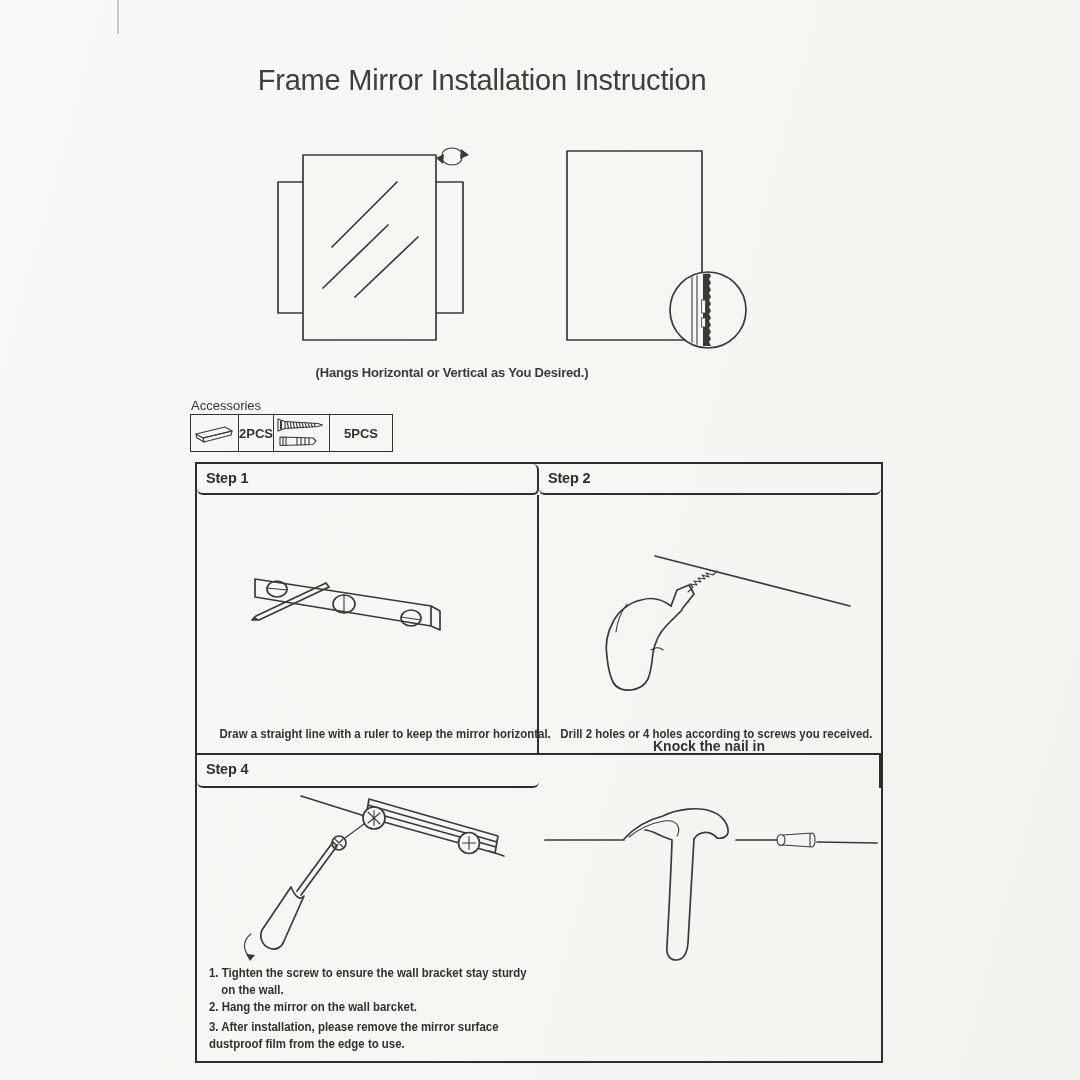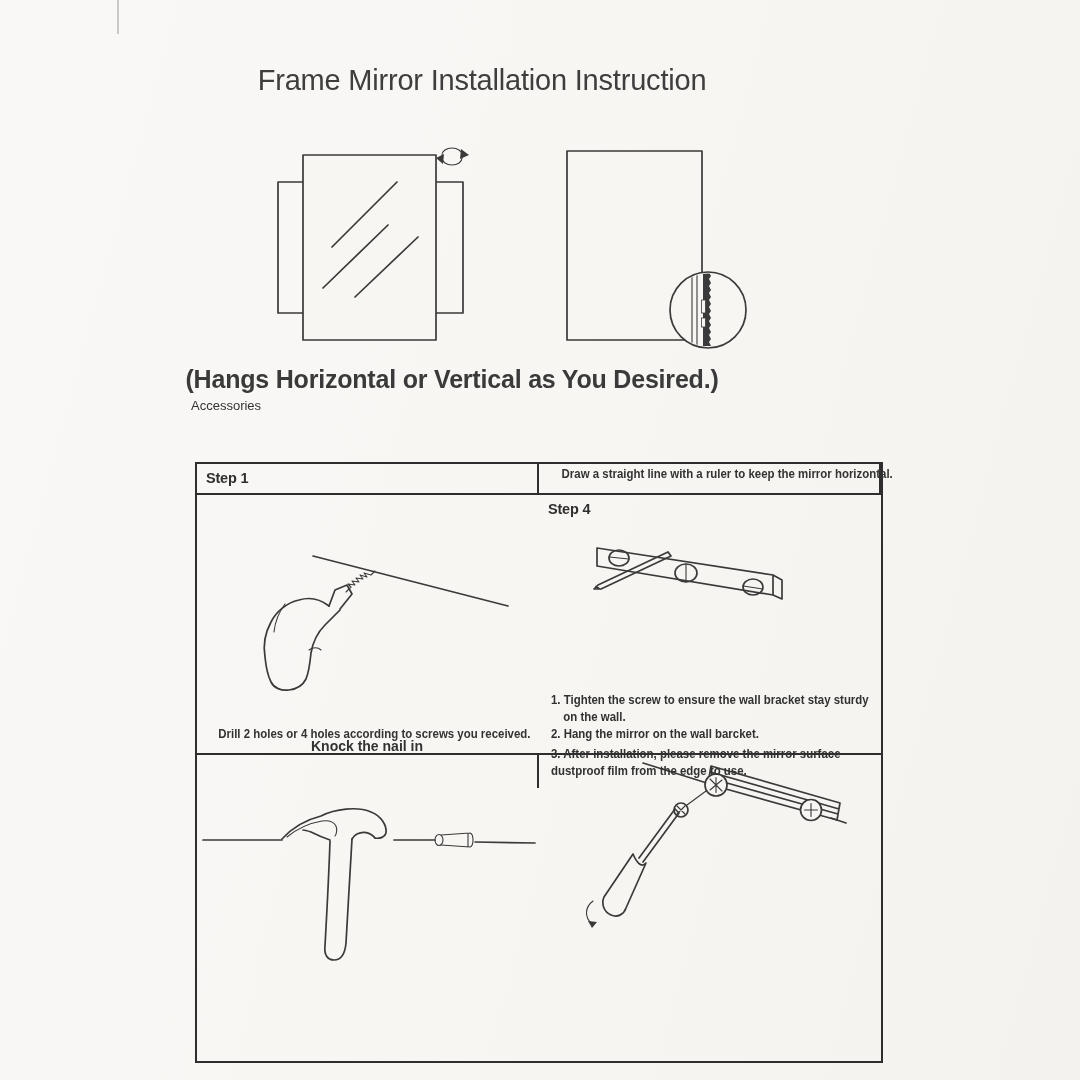--- a/index.html
+++ b/index.html
@@ -19,21 +19,21 @@
   svg .thin{stroke-width:1.1;}
   svg .fillink{fill:#3a3a3a;stroke:none;}
   svg .paper{fill:#f7f6f3;}
 
   .title{
     position:absolute;top:64px;left:0;width:964px;text-align:center;
     font-size:29px;font-weight:400;letter-spacing:-.2px;color:#3e3e3e;
   }
   .subtitle{
     position:absolute;top:365px;left:0;width:904px;text-align:center;
-    font-size:25px;font-weight:bold;letter-spacing:-.2px;color:#3a3a3a;
+    font-size:13px;font-weight:bold;letter-spacing:-.2px;color:#3a3a3a;
   }
   .diagram{position:absolute;}
   .d-left{left:277px;top:140px;}
   .d-right{left:565px;top:145px;}
 
   .acc-label{
     position:absolute;left:191px;top:398px;
     font-size:13px;font-weight:normal;color:#333;
   }
   .acc-table{
@@ -51,21 +51,21 @@
   .steps-table{
     position:absolute;left:195px;top:462px;width:688px;height:601px;
     box-sizing:border-box;border:2px solid #2e2e2e;
     display:grid;grid-template-columns:1fr 1fr;grid-template-rows:31px 260px 33px 1fr;
   }
   .cell{position:relative;box-sizing:border-box;}
   .br{border-right:2px solid #2e2e2e;}
   .bb{border-bottom:2px solid #2e2e2e;}
   .step-header{
     font-size:14.5px;font-weight:bold;color:#2f2f2f;
-    padding:6px 0 0 9px;letter-spacing:-.2px;
+    padding:6px 0 0 9px;letter-spacing:-.2px;border-radius:6px;
   }
   .illu{position:absolute;}
   .caption{
     position:absolute;bottom:12px;left:0;width:100%;text-align:center;
     font-size:13px;font-weight:600;color:#333;white-space:nowrap;margin-top:34px;
   }
   .condense{display:inline-block;transform:scaleX(.88);transform-origin:center;}
   .caption-knock{
     position:absolute;bottom:34px;left:0;width:100%;text-align:center;
     font-size:14px;font-weight:600;color:#333;
@@ -118,24 +118,50 @@
         <path class="fillink" d="M138,127 L144,127 L146,131 L144,134 L146,138 L144,141 L146,145 L144,148 L146,152 L144,155 L146,159 L144,162 L146,166 L144,169 L146,173 L144,176 L146,180 L144,183 L146,187 L144,190 L146,194 L144,197 L146,201 L138,201 Z"></path>
         <rect x="136.5" y="155" width="4" height="13" class="paper" stroke="#3a3a3a" stroke-width=".8"></rect>
         <rect x="136.5" y="173" width="4" height="9" class="paper" stroke="#3a3a3a" stroke-width=".8"></rect>
       </g>
     </svg>
   </div>
 
   <div class="subtitle">(Hangs Horizontal or Vertical as You Desired.)</div>
 
   <div class="acc-label">Accessories</div>
+  <div class="acc-table">
+    <div class="acc-cell acc-icon1">
+      <svg width="46" height="30" viewBox="0 0 46 30">
+        <path class="ln thin" d="M4,16 L33,9 L40,13 L11,20 Z"></path>
+        <path class="ln thin" d="M11,20 L40,13 L39,17 L12,24 Z"></path>
+        <path class="ln thin" d="M4,16 L5,20 L12,24"></path>
+      </svg>
+    </div>
+    <div class="acc-cell acc-qty1">
+      <span class="acc-qty">2PCS</span>
+    </div>
+    <div class="acc-cell acc-icon2">
+      <svg width="54" height="34" viewBox="0 0 54 34">
+        <path class="ln thin" d="M3,3 L10,5.5 L10,12.5 L3,15 Z"></path>
+        <line x1="6" y1="4.5" x2="6" y2="13.5" stroke="#3a3a3a" stroke-width="2"></line>
+        <path class="ln thin" d="M10,5.5 L43,7.5 L47.5,9 L43,10.5 L10,12.5"></path>
+        <path class="ln thin" d="M12,5.6 L13.5,12.4 M15,5.8 L16.5,12.2 M18,6 L19.5,12 M21,6.2 L22.5,11.9 M24,6.4 L25.5,11.7 M27,6.6 L28.5,11.5 M30,6.8 L31.5,11.3 M33,7 L34.5,11.1 M36,7.2 L37.5,10.9 M39,7.4 L40.5,10.7"></path>
+        <path class="ln thin" d="M5,21 L38,22 L41,25 L38,28.5 L5,29.5 Z"></path>
+        <path class="ln thin" d="M8,21 L8,29.5 M11,21 L11,29.4 M22,21.4 L22,29.2 M26,21.6 L26,29 M30,21.8 L30,28.9 M34,22 L34,28.7"></path>
+      </svg>
+    </div>
+    <div class="acc-cell acc-qty2">
+      <span class="acc-qty">5PCS</span>
+    </div>
+  </div>
 
   <div class="steps-table">
 
     <div class="cell br bb step-header">Step 1</div>
+    <div class="cell bb step-header">Step 2</div>
 
     <div class="cell br bb">
       <svg class="illu" style="left:28px;top:60px;" width="270" height="120" viewBox="0 0 270 120">
         <path class="ln" d="M30,24 L206,51 M30,24 L30,42 M30,42 L206,71 M206,51 L215,56 L215,75 L206,71 M206,51 L206,71"></path>
         <ellipse class="ln" cx="52" cy="34" rx="10" ry="8"></ellipse>
           <line class="ln thin" x1="42" y1="33" x2="62" y2="35"></line>
         <ellipse class="ln" cx="119" cy="49" rx="11" ry="9"></ellipse>
           <line class="ln thin" x1="119" y1="40" x2="119" y2="58"></line>
         <ellipse class="ln" cx="186" cy="63" rx="10" ry="8"></ellipse>
           <line class="ln thin" x1="176" y1="62" x2="196" y2="65"></line>

